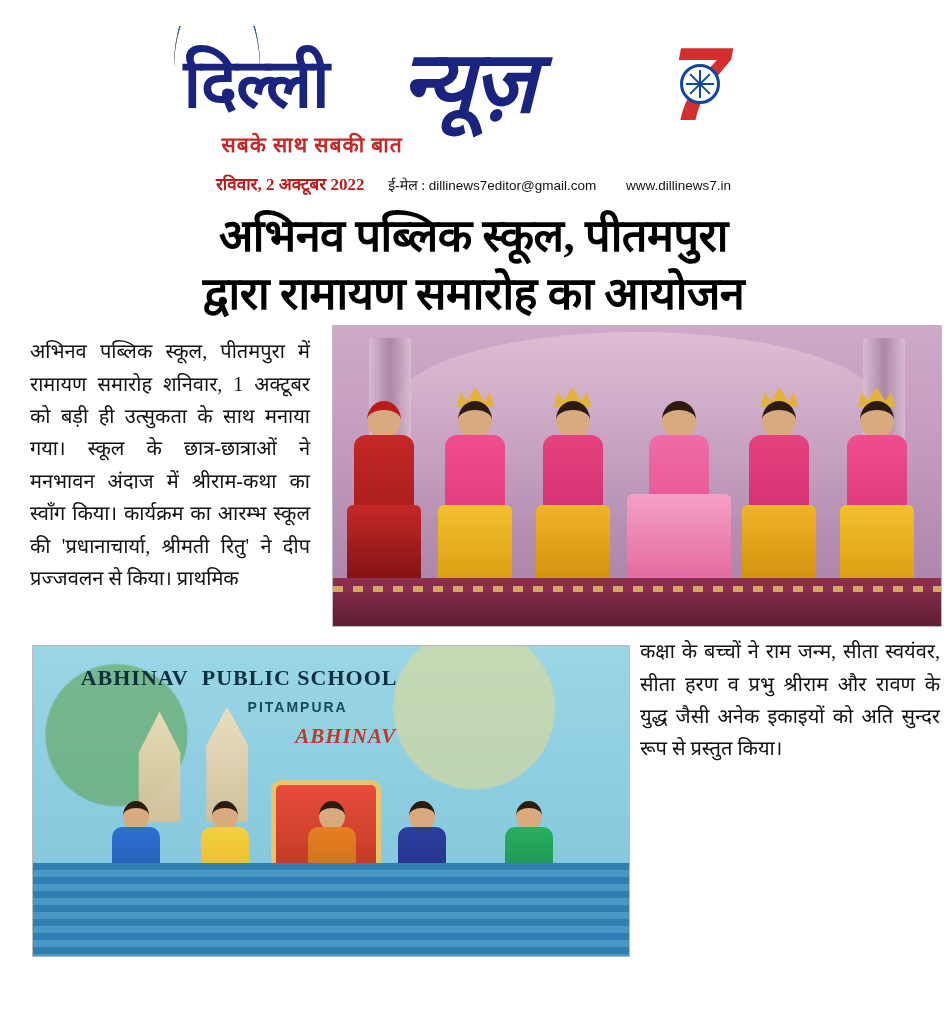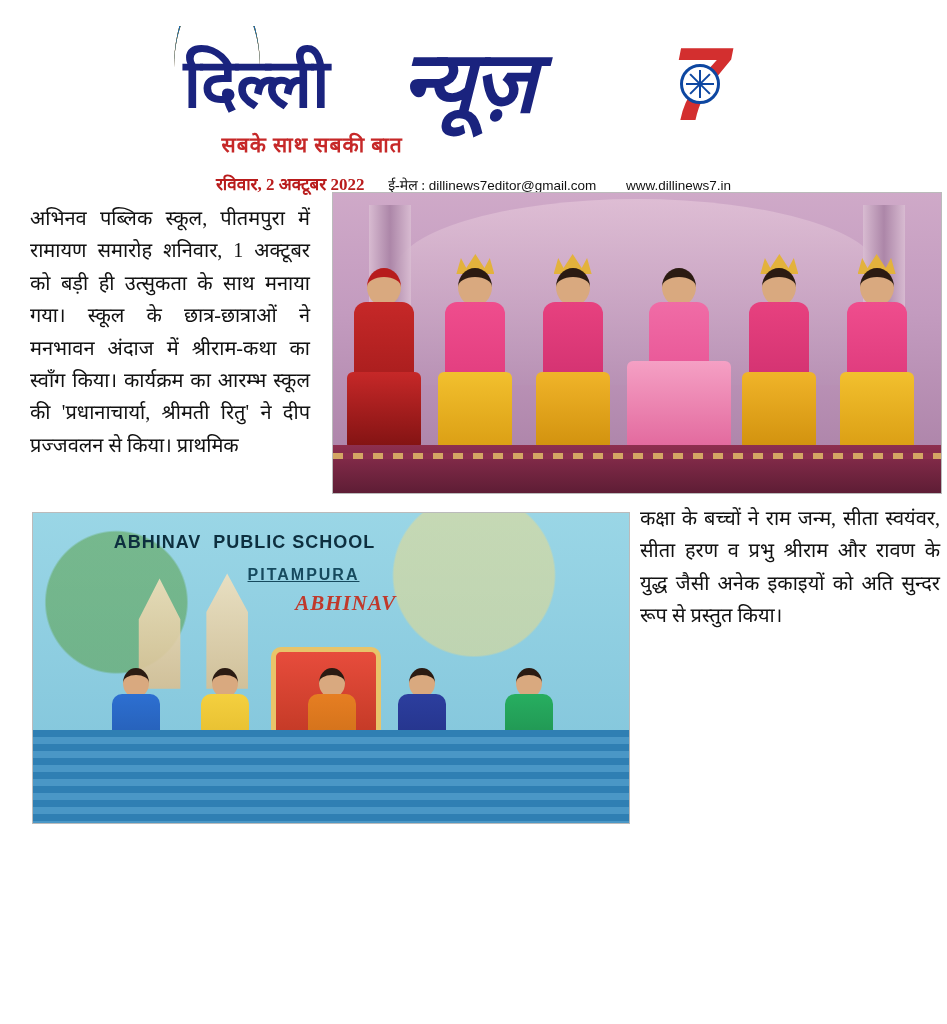--- a/index.html
+++ b/index.html
@@ -351,37 +351,35 @@
     position: absolute;
     left: 16%; top: 18%;
     width: 130px; height: 120px;
     background: linear-gradient(180deg,#f2e2c0,#d8bf92);
     clip-path: polygon(8% 100%, 8% 42%, 24% 8%, 40% 42%, 40% 100%, 60% 100%, 60% 36%, 76% 4%, 92% 36%, 92% 100%);
     opacity: .9;
   }
   .scene-bot .school-text {
     position: absolute;
     left: 8%; top: 6%;
-    font-family: Liberation Sans, sans-serif;
-    font-weight: bold;
-    font-size: 18px;
+    font-family: Liberation Serif, serif;
+    font-weight: bold;
+    font-size: 22px;
     color: #0d2f3f;
     letter-spacing: 1px;
     white-space: nowrap;
-    margin-left: 33px;
   }
   .scene-bot .school-sub {
     position: absolute;
     left: 36%; top: 17%;
     font-family: "Liberation Sans", sans-serif;
     font-weight: bold;
-    font-size: 16px;
+    font-size: 14px;
     color: #164a5e;
     letter-spacing: 2px;
-    text-decoration: underline;
   }
   .scene-bot .ramayana {
     position: absolute;
     left: 44%; top: 25%;
     font-family: "Liberation Serif", serif;
     font-weight: bold;
     font-style: italic;
     font-size: 21px;
     color: #c0392b;
     letter-spacing: 1px;
@@ -445,20 +443,24 @@
     </div>
   </div>
 
   <div class="infobar">
     <span class="dateline">रविवार,  2 अक्टूबर 2022</span>
     <span class="mail-label">ई-मेल :</span>
     <span class="mail-value">dillinews7editor@gmail.com</span>
     <span class="site">www.dillinews7.in</span>
   </div>
 
+  <h1 class="headline">
+    <span class="l1">अभिनव पब्लिक स्कूल, पीतमपुरा</span>
+    <span class="l2">द्वारा रामायण समारोह का आयोजन</span>
+  </h1>
 
   <div class="content">
 
     <div class="col-left">
       <p class="para">अभिनव पब्लिक स्कूल, पीतमपुरा में रामायण समारोह शनिवार, 1 अक्टूबर को बड़ी ही उत्सुकता के साथ मनाया गया। स्कूल के छात्र-छात्राओं ने मनभावन अंदाज में श्रीराम-कथा का स्वाँग किया। कार्यक्रम का आरम्भ स्कूल की 'प्रधानाचार्या, श्रीमती रितु' ने दीप प्रज्जवलन से किया। प्राथमिक</p>
     </div>
 
     <div class="col-right">
       <p class="para">कक्षा के बच्चों ने राम जन्म, सीता स्वयंवर, सीता हरण व प्रभु श्रीराम और रावण के युद्ध जैसी अनेक इकाइयों को अति सुन्दर रूप से प्रस्तुत किया।</p>
     </div>

